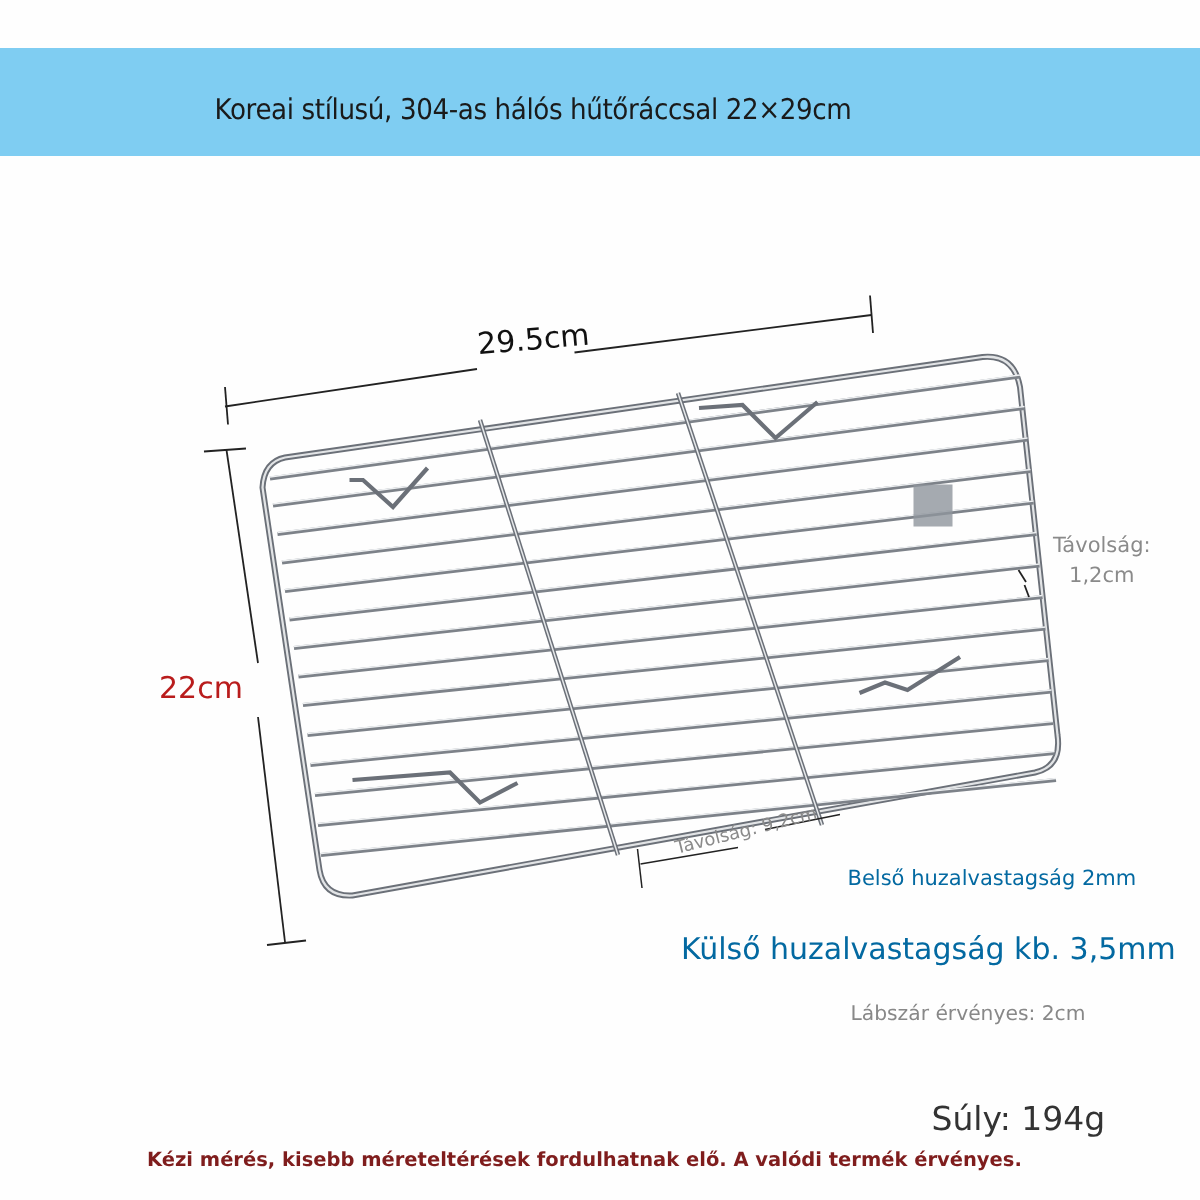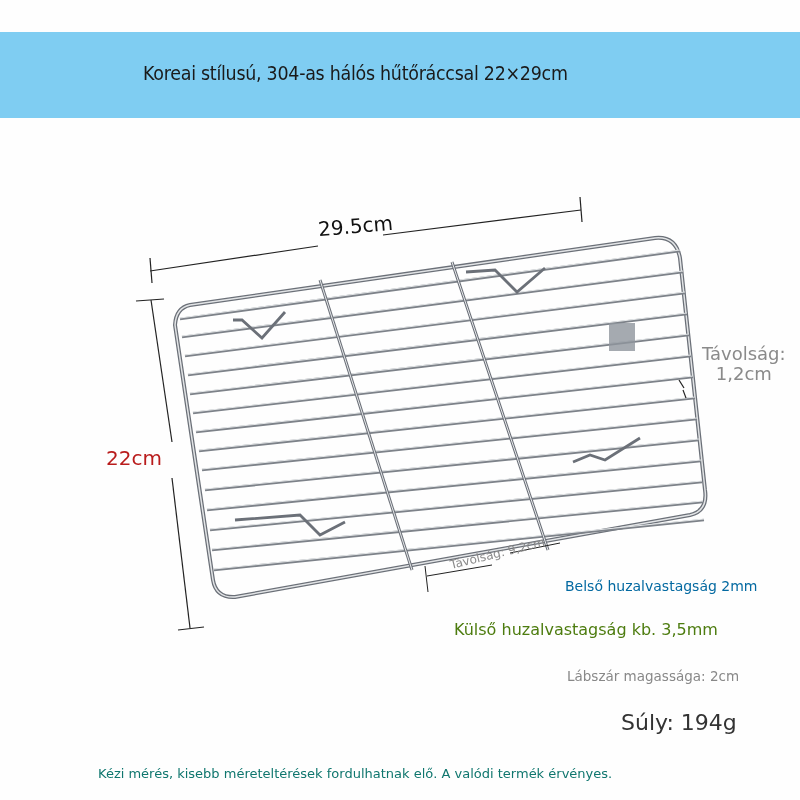--- a/index.html
+++ b/index.html
@@ -1,29 +1,29 @@
 <!DOCTYPE html>
 <html><head>
 <meta charset="utf-8">
 <style>
   html,body{margin:0;padding:0;}
   body{width:800px;height:800px;background:#fefefe;position:relative;overflow:hidden;font-family:"DejaVu Sans","Liberation Sans",sans-serif;}
-  .banner{position:absolute;left:0;top:32px;width:800px;height:86px;background:#7fcdf2;}
+  .banner{position:absolute;left:0;top:32px;width:800px;height:72px;background:#7fcdf2;}
   .banner-title{position:absolute;left:143px;top:30px;font-size:19px;color:#1a1a1a;letter-spacing:-0.3px;white-space:nowrap;font-family:"DejaVu Sans",sans-serif;transform:scaleX(0.92);transform-origin:left center;}
   .stage{position:absolute;left:0;top:0;width:800px;height:800px;}
   .label{position:absolute;white-space:nowrap;}
   .dim-width{left:318px;top:214px;font-size:20px;color:#111;transform:rotate(-5deg);}
   .dim-height{left:106px;top:446px;font-size:20px;color:#b91c1c;}
-  .gap-right{left:702px;top:344px;font-size:18px;color:#8a8a8a;text-align:center;line-height:20px;}
+  .gap-right{left:702px;top:354px;font-size:14px;color:#8a8a8a;text-align:center;line-height:20px;}
   .gap-bottom{left:452px;top:558px;font-size:12px;color:#8a8a8a;transform:rotate(-14deg);transform-origin:left bottom;}
   .inner-wire{left:565px;top:578px;font-size:14px;color:#0369a1;}
-  .outer-wire{left:454px;top:620px;font-size:16px;color:#4d7c0f;}
+  .outer-wire{left:454px;top:620px;font-size:20px;color:#0369a1;}
   .leg-height{left:567px;top:668px;font-size:13.5px;color:#888;}
-  .weight{left:621px;top:710px;font-size:22px;color:#333;}
-  .disclaimer{left:98px;top:766px;font-size:13px;color:#0f766e;}
+  .weight{left:621px;top:734px;font-size:22px;color:#333;}
+  .disclaimer{left:98px;top:766px;font-size:13px;color:#7f1d1d;font-weight:bold;}
 </style>
 </head>
 <body>
 
 <div class="banner">
   <div class="banner-title">Koreai stílusú, 304-as hálós hűtőráccsal 22×29cm</div>
 </div>
 
 <svg class="stage" width="800" height="800" viewBox="0 0 800 800">
   <defs>
@@ -121,15 +121,15 @@
 
 <div class="label gap-right">
   <div>Távolság:</div>
   <div>1,2cm</div>
 </div>
 
 <div class="label gap-bottom">Távolság: 9,2cm</div>
 
 <div class="label inner-wire">Belső huzalvastagság 2mm</div>
 <div class="label outer-wire">Külső huzalvastagság kb. 3,5mm</div>
-<div class="label leg-height">Lábszár magassága: 2cm</div>
+<div class="label leg-height">Lábszár érvényes: 2cm</div>
 <div class="label weight">Súly: 194g</div>
 <div class="label disclaimer">Kézi mérés, kisebb méreteltérések fordulhatnak elő. A valódi termék érvényes.</div>
 
 </body></html>

